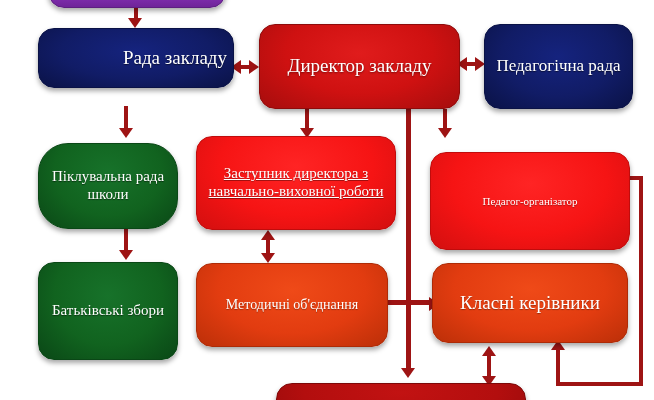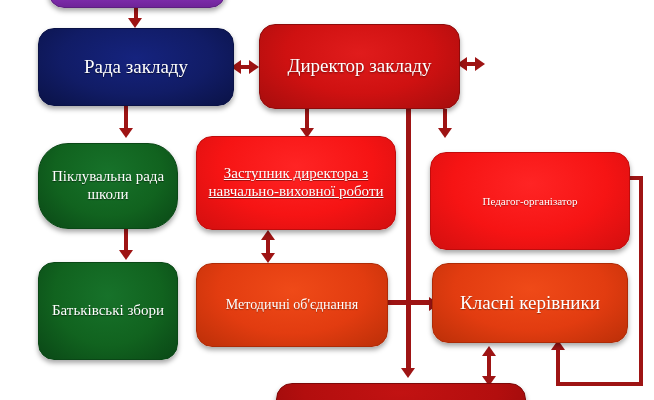--- a/index.html
+++ b/index.html
@@ -77,28 +77,31 @@
 
 <div id="stage">
 
   <div class="node purple" style="left:48px;top:-26px;width:178px;height:34px;font-size:13px;">
     <span></span>
   </div>
 
   <div class="conn" style="left:134px;top:8px;width:4px;height:12px;"></div>
   <div class="arrowhead ah-down" style="left:128px;top:18px;"></div>
 
-  <div class="node navy" style="left:38px;top:28px;width:196px;height:78px;font-size:19px;">
+  <div class="node navy" style="left:38px;top:28px;width:196px;height:60px;font-size:19px;text-align:right;">
     <span>Рада закладу</span>
   </div>
 
   <div class="node crimson bold" style="left:259px;top:24px;width:201px;height:85px;font-size:19px;">
     <span>Директор закладу</span>
   </div>
 
+  <div class="node navy" style="left:484px;top:24px;width:149px;height:85px;font-size:17px;">
+    <span>Педагогічна рада</span>
+  </div>
 
   <div class="conn" style="left:238px;top:65px;width:17px;height:4px;"></div>
   <div class="arrowhead ah-left" style="left:231px;top:60px;"></div>
   <div class="arrowhead ah-right" style="left:249px;top:60px;"></div>
 
   <div class="conn" style="left:464px;top:62px;width:16px;height:4px;"></div>
   <div class="arrowhead ah-left" style="left:457px;top:57px;"></div>
   <div class="arrowhead ah-right" style="left:475px;top:57px;"></div>
 
   <div class="conn" style="left:124px;top:106px;width:4px;height:24px;"></div>

